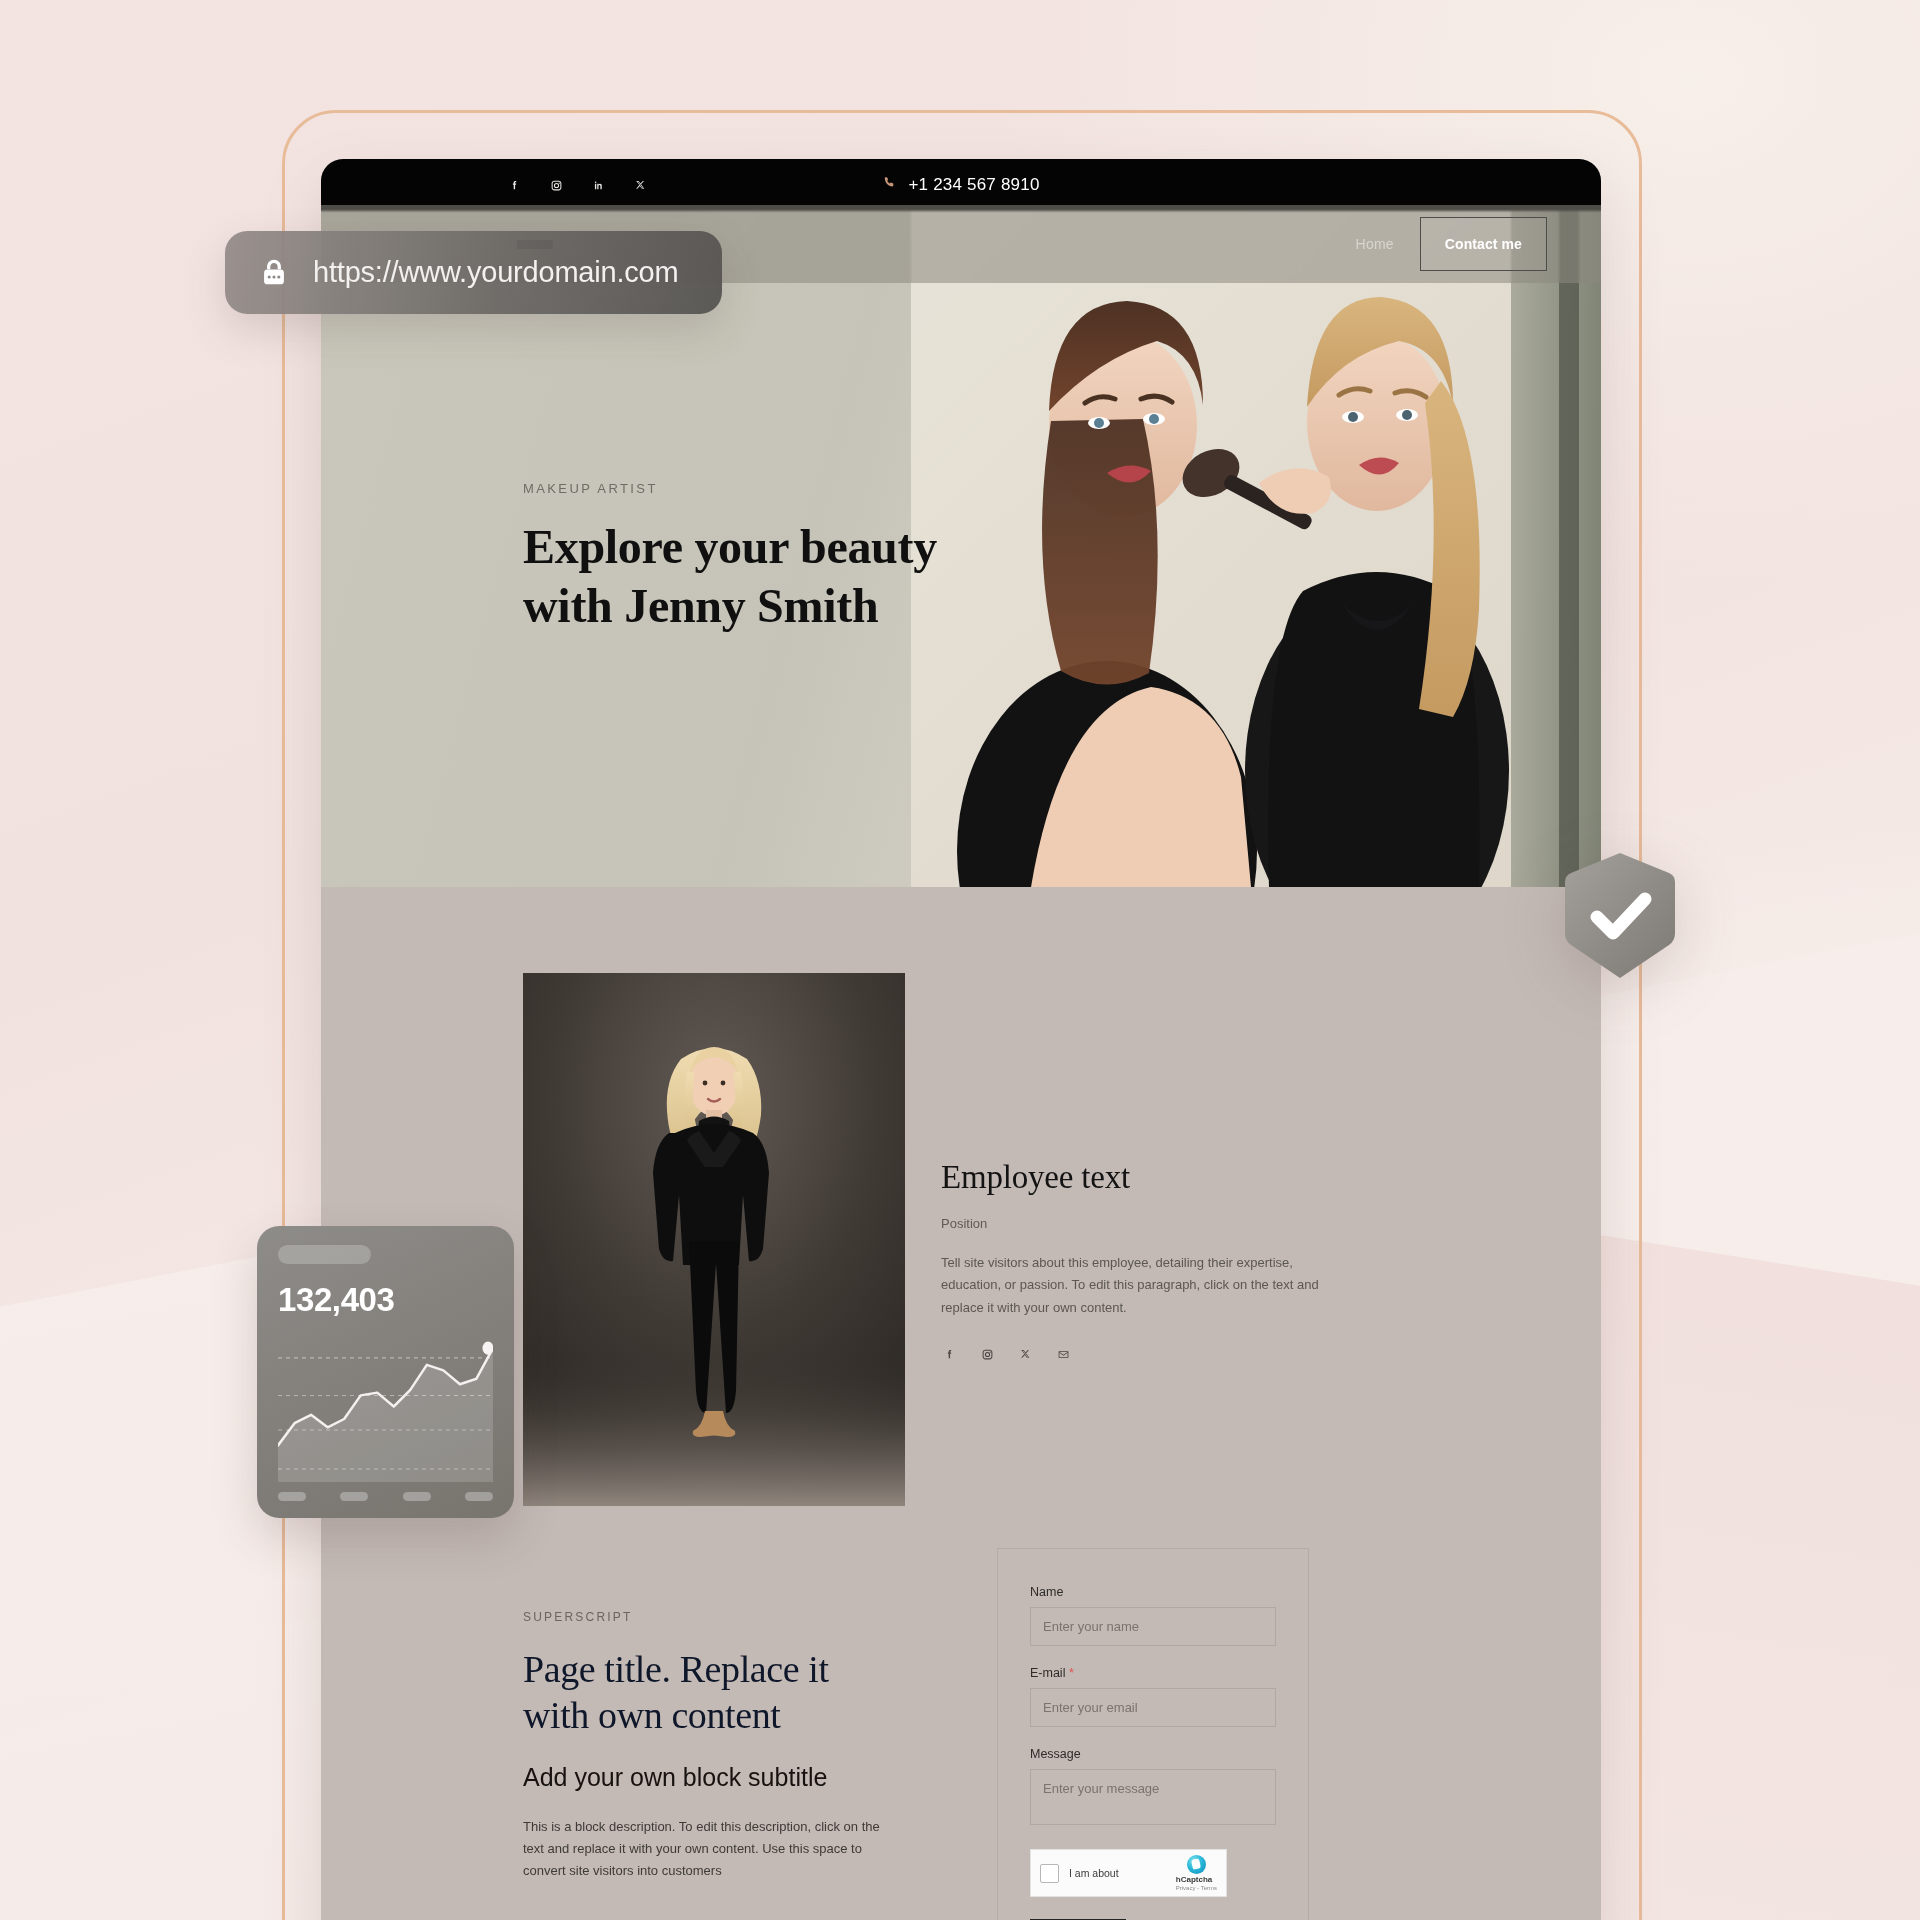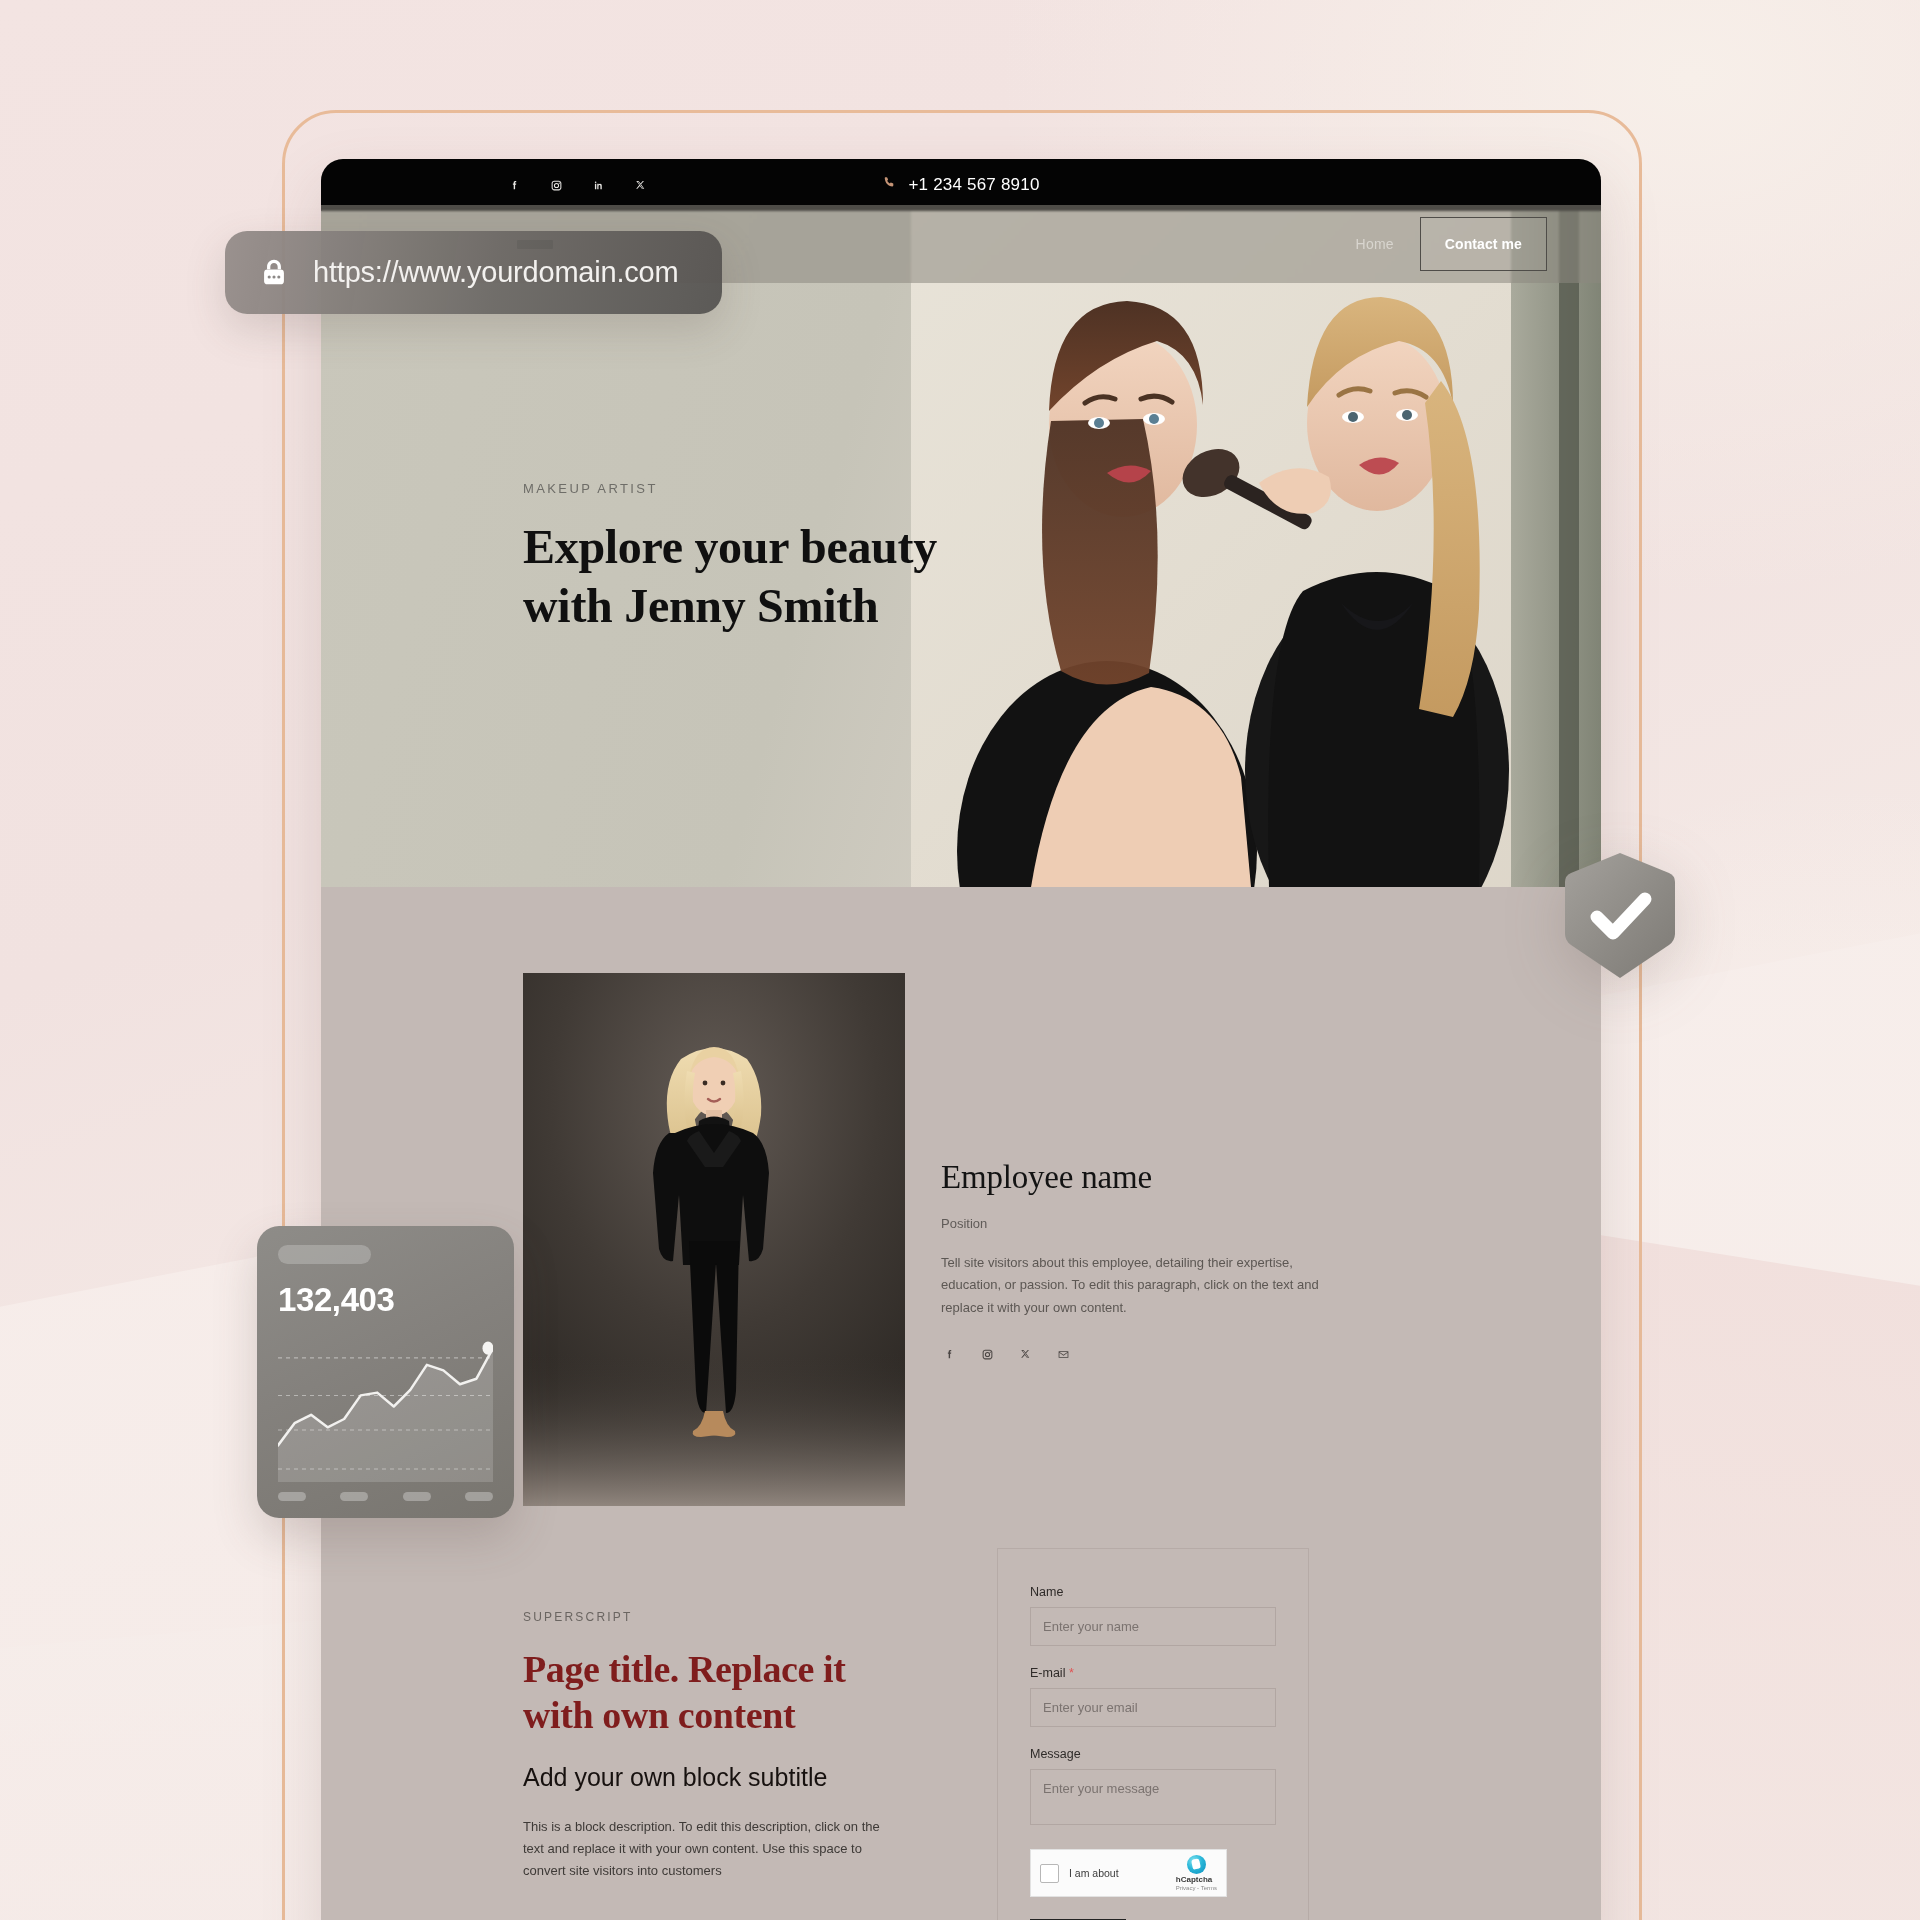--- a/index.html
+++ b/index.html
@@ -242,24 +242,24 @@
   #block-copy { width: 380px; }
   #block-superscript {
     font-size: 12px;
     letter-spacing: 2.2px;
     color: #6a6561;
     text-transform: uppercase;
   }
   #block-title {
     margin-top: 22px;
     font-family: "Liberation Serif", serif;
-    font-weight: 700;
+    font-weight: 400;
     font-size: 38px;
     line-height: 1.22;
-    color: #7f1d1d;
+    color: #0f172a;
     letter-spacing: -.4px;
   }
   #block-subtitle {
     margin-top: 24px;
     font-family: Liberation Sans, sans-serif;
     font-size: 25px;
     font-weight: 400;
     color: #17110f;
   }
   #block-description {
@@ -593,21 +593,21 @@
         <path d="M152 160 q39-18 78 0 q14 10 16 40 l-6 76 q-4 14-14 12 l-6-66-4 70h-56l-4-70-6 66 q-10 2-14-12l-6-76 q2-30 16-40z" fill="#0e0e0e"></path>
         <path d="M176 158 l15 22 l15-22 q10 4 12 10 l-18 26 h-18 l-18-26 q2-6 12-10z" fill="#1a1a1a"></path>
 
         <path d="M166 268 h50 l-3 150 q-2 22-10 22 l-10-150 l-10 150 q-8 0-10-22z" fill="#0b0b0b"></path>
 
         <path d="M182 438 q-3 16 -12 20 q-2 6 8 6 l16-2 q3-14 0-24z" fill="#b78a5c"></path>
         <path d="M200 438 q3 16 12 20 q2 6-8 6 l-16-2 q-3-14 0-24z" fill="#b78a5c"></path>
       </svg>
     </div>
     <div id="employee-info">
-      <h2 id="employee-name">Employee name</h2>
+      <h2 id="employee-name">Employee text</h2>
       <div id="employee-position">Position</div>
       <p id="employee-bio">Tell site visitors about this employee, detailing their expertise, education, or passion. To edit this paragraph, click on the text and replace it with your own content.</p>
       <div id="employee-socials">
         <span class="social-ico">
           <svg viewBox="0 0 24 24">
               <path d="M15.2 8.4h-2.1V7c0-.6.4-.8.7-.8h1.4V3.9h-2c-2.2 0-2.7 1.6-2.7 2.7v1.8H9v2.4h1.5V19h2.6v-8.2h1.8l.3-2.4z"></path>
             </svg>
         </span>
         <span class="social-ico">
           <svg viewBox="0 0 24 24">

